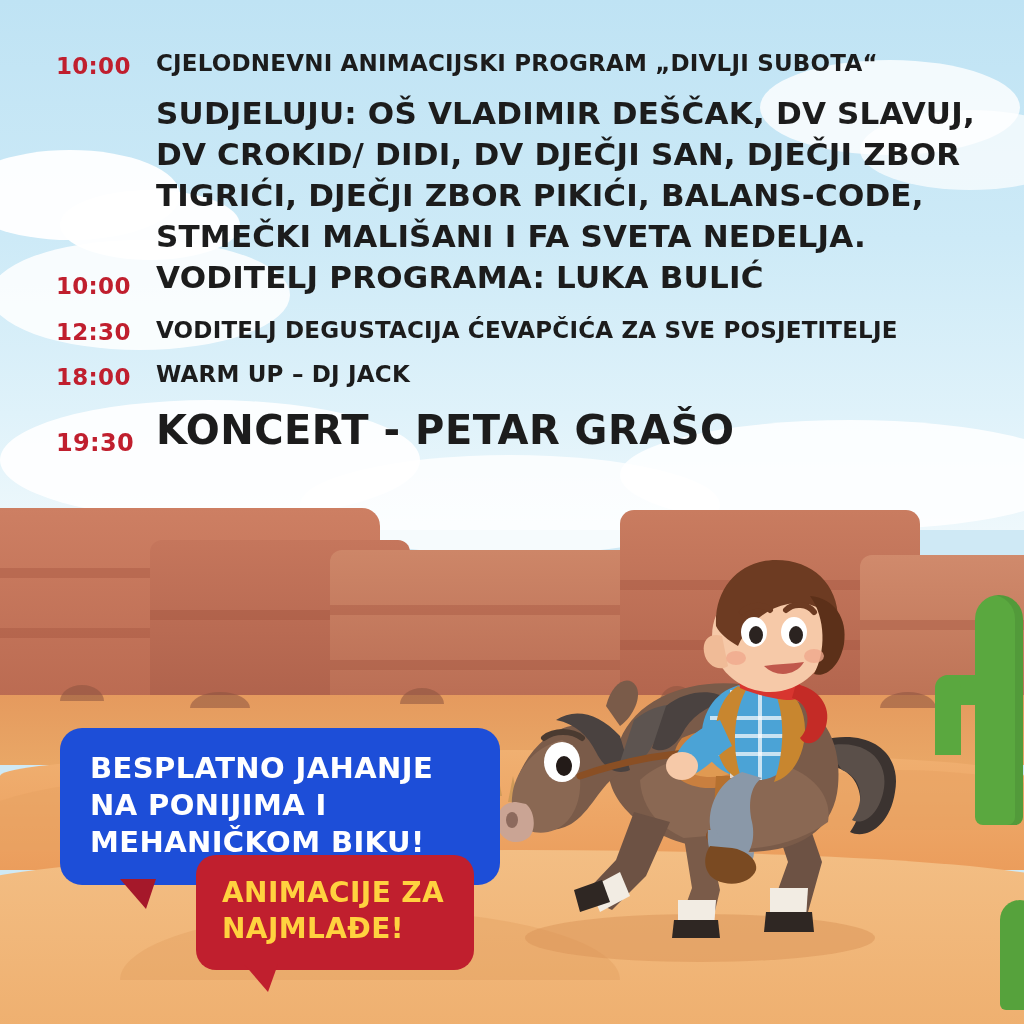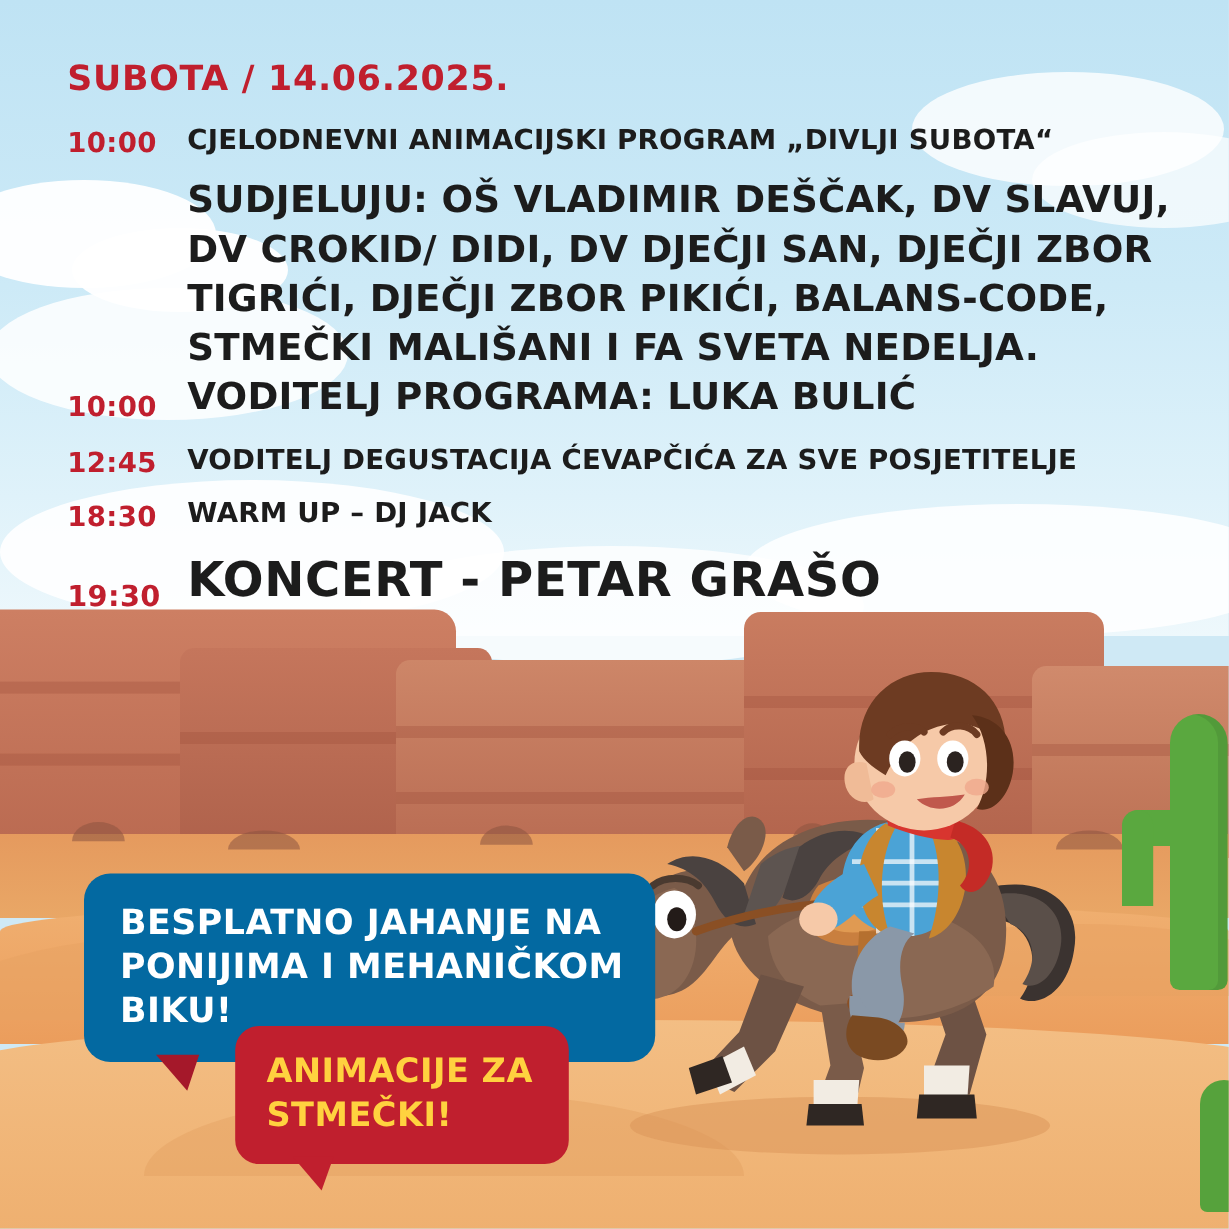--- a/index.html
+++ b/index.html
@@ -231,24 +231,24 @@
     font-size: 31px;
     line-height: 1.33;
   }
 
   
   .bubble {
     position: absolute;
     box-sizing: border-box;
   }
   .bubble-1 {
-    left: 70px;
+    left: 60px;
     top: 728px;
-    width: 476px;
-    background: #0369a1;
+    width: 440px;
+    background: #1d4ed8;
     border-radius: 22px;
     padding: 22px 26px 24px 30px;
   }
   .bubble-1 .btext {
     color: #ffffff;
     font-size: 29px;
     font-weight: bold;
     line-height: 1.28;
     letter-spacing: .4px;
     font-family: "DejaVu Sans", sans-serif;
@@ -420,51 +420,50 @@
       <ellipse cx="326" cy="95" rx="7" ry="9" fill="#2b2320"></ellipse>
       <path d="M272 72 C280 64 294 64 300 70" stroke="#6d3b22" stroke-width="6" fill="none" stroke-linecap="round"></path>
       <path d="M316 70 C324 62 338 64 344 72" stroke="#6d3b22" stroke-width="6" fill="none" stroke-linecap="round"></path>
       <path d="M294 126 C306 138 326 136 334 122 C320 124 306 124 294 126 Z" fill="#c0584c"></path>
       <ellipse cx="266" cy="118" rx="10" ry="7" fill="#f0a98c" opacity=".8"></ellipse>
       <ellipse cx="344" cy="116" rx="10" ry="7" fill="#f0a98c" opacity=".8"></ellipse>
     </svg>
   </div>
 
   <div class="schedule">
-    <div class="date-line">SUBOTA / 14.06.2025.</div>
 
     <div class="row">
       <div class="time">10:00</div>
       <div class="desc">CJELODNEVNI ANIMACIJSKI PROGRAM „DIVLJI SUBOTA“</div>
     </div>
 
     <div class="row carnival">
       <div class="time">10:00</div>
       <div class="desc">
         <span class="sub-lines">SUDJELUJU: OŠ VLADIMIR DEŠČAK, DV SLAVUJ, DV CROKID/ DIDI, DV DJEČJI SAN, DJEČJI ZBOR TIGRIĆI, DJEČJI ZBOR PIKIĆI, BALANS-CODE, STMEČKI MALIŠANI I FA SVETA NEDELJA. VODITELJ PROGRAMA: LUKA BULIĆ</span>
       </div>
     </div>
 
     <div class="row">
-      <div class="time">12:45</div>
+      <div class="time">12:30</div>
       <div class="desc">VODITELJ DEGUSTACIJA ĆEVAPČIĆA ZA SVE POSJETITELJE</div>
     </div>
 
     <div class="row">
-      <div class="time">18:30</div>
+      <div class="time">18:00</div>
       <div class="desc">WARM UP – DJ JACK</div>
     </div>
 
     <div class="row big">
       <div class="time">19:30</div>
       <div class="desc">KONCERT - PETAR GRAŠO</div>
     </div>
   </div>
 
   <div class="bubble bubble-1">
     <div class="btext">BESPLATNO JAHANJE NA PONIJIMA I MEHANIČKOM BIKU!</div>
   </div>
 
   <div class="bubble bubble-2">
-    <div class="btext">ANIMACIJE ZA STMEČKI!</div>
+    <div class="btext">ANIMACIJE ZA NAJMLAĐE!</div>
   </div>
 
 </div>
 
 </body></html>

